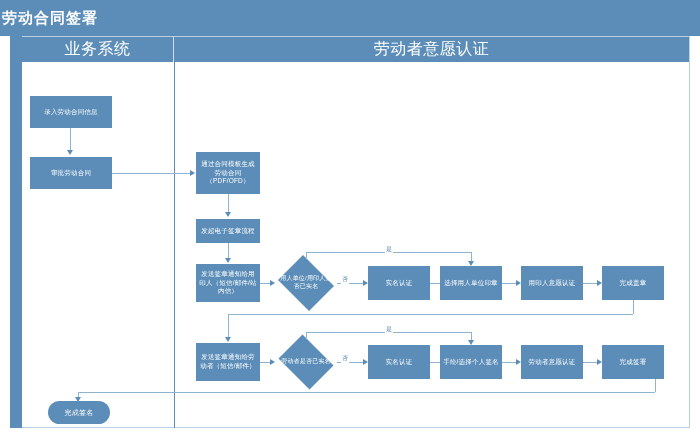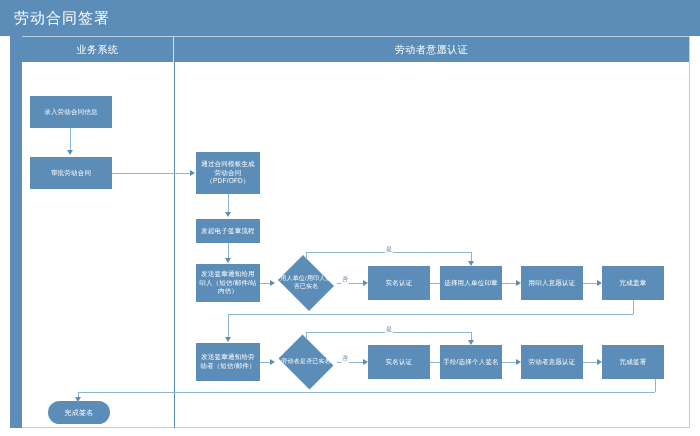--- a/index.html
+++ b/index.html
@@ -17,25 +17,26 @@
   }
   
   .title-bar {
     position: absolute;
     left: 0; top: 0;
     width: 700px; height: 36px;
     background: #5b8db8;
   }
   .title-text {
     position: absolute;
-    left: 14px; top: 9px;
+    left: 2px; top: 9px;
     font-size: 15px;
     color: #ffffff;
     letter-spacing: 1px;
     white-space: nowrap;
+    font-weight: bold;
   }
   
   .frame {
     position: absolute;
     left: 10px; top: 36px;
     width: 680px; height: 392px;
     border: 1px solid #b9cfe2;
     box-sizing: border-box;
     background: #ffffff;
   }
@@ -44,21 +45,21 @@
     left: 10px; top: 36px;
     width: 12px; height: 392px;
     background: #5b8db8;
   }
   .lane-header {
     position: absolute;
     top: 37px;
     height: 25px;
     background: #5b8db8;
     color: #ffffff;
-    font-size: 10px;
+    font-size: 16px;
     display: flex;
     align-items: center;
     justify-content: center;
     letter-spacing: .5px;
     box-sizing: border-box;
   }
   .lane-header.left  { left: 22px;  width: 152px; border-right: 1px solid #cfe0ee; }
   .lane-header.right { left: 174px; width: 515px; }
   .lane-divider {
     position: absolute;

